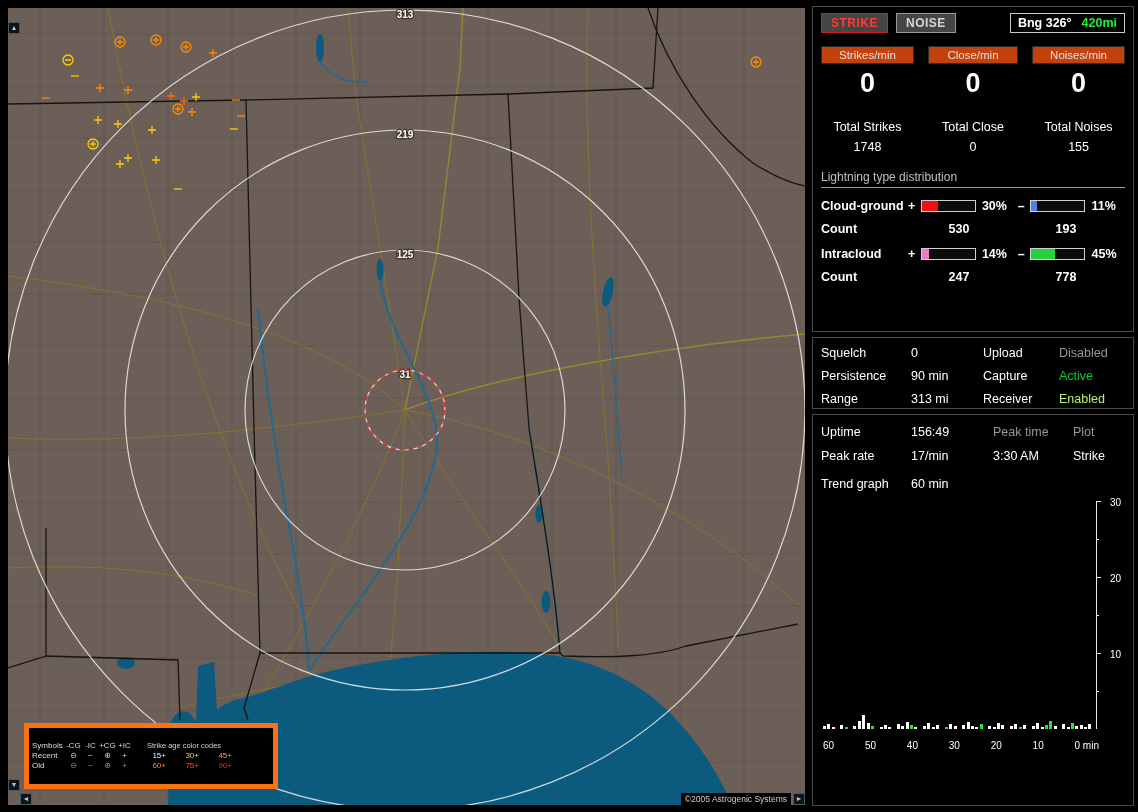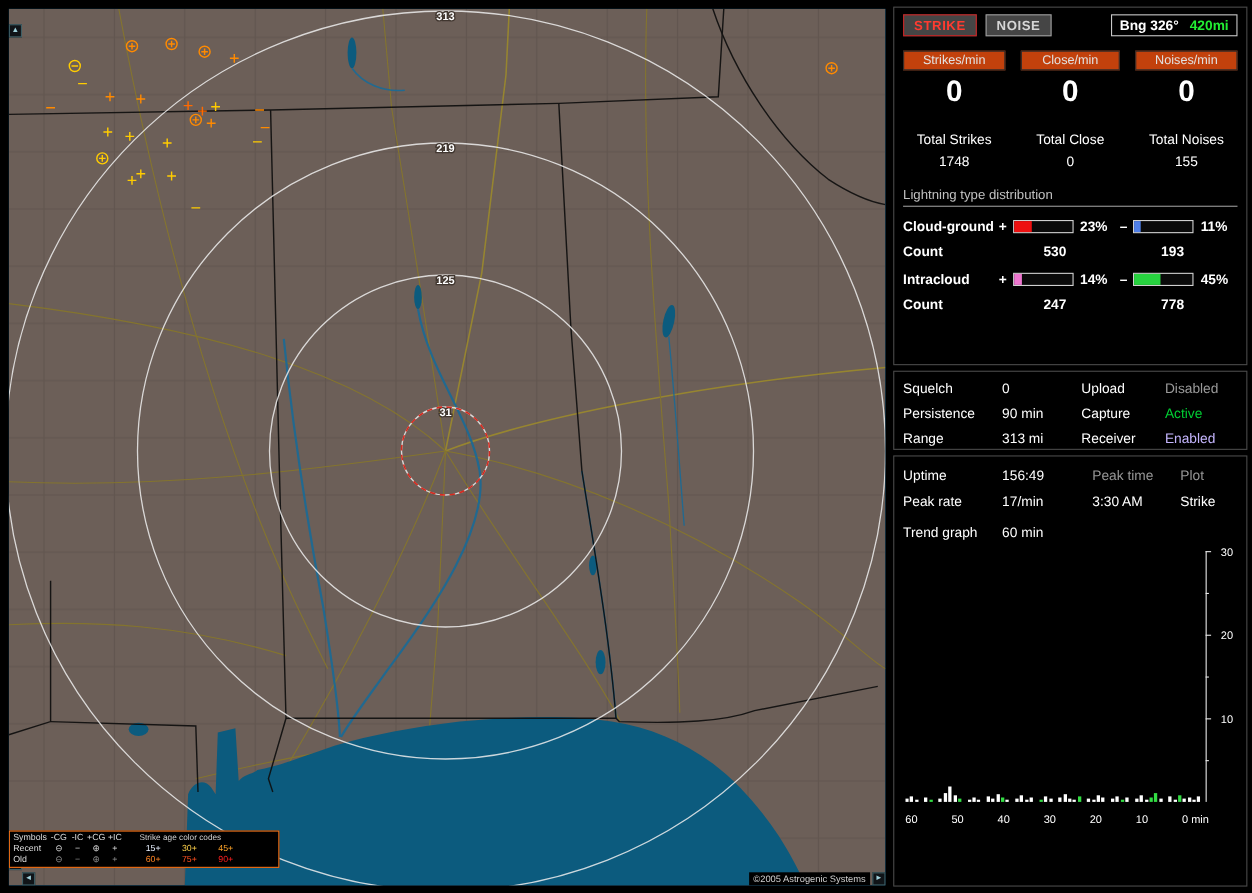--- a/index.html
+++ b/index.html
@@ -13,22 +13,22 @@
               paint-order:stroke;stroke:#40362f;stroke-width:2.5px;font-weight:bold;}
   .alarm-circle{fill:none;stroke:#d62b20;stroke-width:1.4;stroke-dasharray:5 4;}
   
   .vscroll{position:absolute;left:0;top:14px;bottom:14px;width:12px;}
   .hscroll{position:absolute;left:12px;right:0;bottom:0;height:12px;}
   .sc-arrow{position:absolute;width:12px;height:12px;background:#101418;border:1px solid #3f5f66;
             color:#9fd0da;font-size:7px;line-height:10px;text-align:center;box-sizing:border-box;cursor:pointer;}
   .vscroll .up{top:0;left:0;} .vscroll .down{bottom:0;left:0;}
   .hscroll .left{left:0;bottom:0;} .hscroll .right{right:0;bottom:0;}
   
-  .legend{position:absolute;left:0;bottom:16px;width:238px;background:#000;border:1px solid #f97316;
-          color:#ddd;font-size:8px;line-height:10px;padding:1px 3px;}
+  .legend{position:absolute;left:16px;bottom:16px;width:238px;background:#000;border:5px solid #f97316;
+          color:#ddd;font-size:8px;line-height:10px;padding:13px 3px;}
   .lg-row{display:flex;align-items:center;height:10px;white-space:nowrap;}
   .lg-label{width:33px;} .lg-sym{width:17px;text-align:center;font-size:8px;}
   .lg-age{width:33px;text-align:right;}
   .lg-right-head{width:102px;font-size:7.5px;text-align:center;color:#cfcfcf;}
   .copyright{position:absolute;right:14px;bottom:0px;background:#000;color:#cfcfcf;font-size:8.5px;
              padding:1px 4px;}
   
   .side{position:absolute;left:812px;top:6px;width:322px;height:800px;display:flex;flex-direction:column;gap:5px;}
   .sec{border:1px solid #4a4a4a;background:#000;padding:6px 8px;box-sizing:border-box;}
   .sec1{height:326px;} .sec2{height:32px;padding-top:7px;} .sec3{height:72px;} .sec4{flex:1;}
@@ -296,21 +296,21 @@
       </div>
 
       <div class="dist-header">Lightning type distribution</div>
 
       <div class="dist-row">
         <span class="dist-name">Cloud-ground</span>
         <span class="sign">+</span>
         <span class="bar">
           <span class="bar-fill" style="background-color: rgb(238, 17, 17); width: 30%;"></span>
         </span>
-        <span class="pct">23%</span>
+        <span class="pct">30%</span>
         <span class="sign">–</span>
         <span class="bar">
           <span class="bar-fill" style="background-color: rgb(79, 127, 232); width: 11%;"></span>
         </span>
         <span class="pct">11%</span>
       </div>
       <div class="count-row">
         <span class="count-label">Count</span>
         <span class="count-pos">530</span>
         <span class="count-neg">193</span>
@@ -343,21 +343,21 @@
         <span>0</span>
         <span>Upload</span>
         <span style="color: rgb(154, 154, 154);">Disabled</span>
         <span>Persistence</span>
         <span>90 min</span>
         <span>Capture</span>
         <span style="color: rgb(0, 204, 51);">Active</span>
         <span>Range</span>
         <span>313 mi</span>
         <span>Receiver</span>
-        <span style="color: #c4b5fd;">Enabled</span>
+        <span style="color: #bef264;">Enabled</span>
       </div>
     </div>
 
     <div class="sec sec4">
       <div class="status-grid">
         <span>Uptime</span>
         <span>156:49</span>
         <span class="dim">Peak time</span>
         <span class="dim">Plot</span>
         <span>Peak rate</span>

